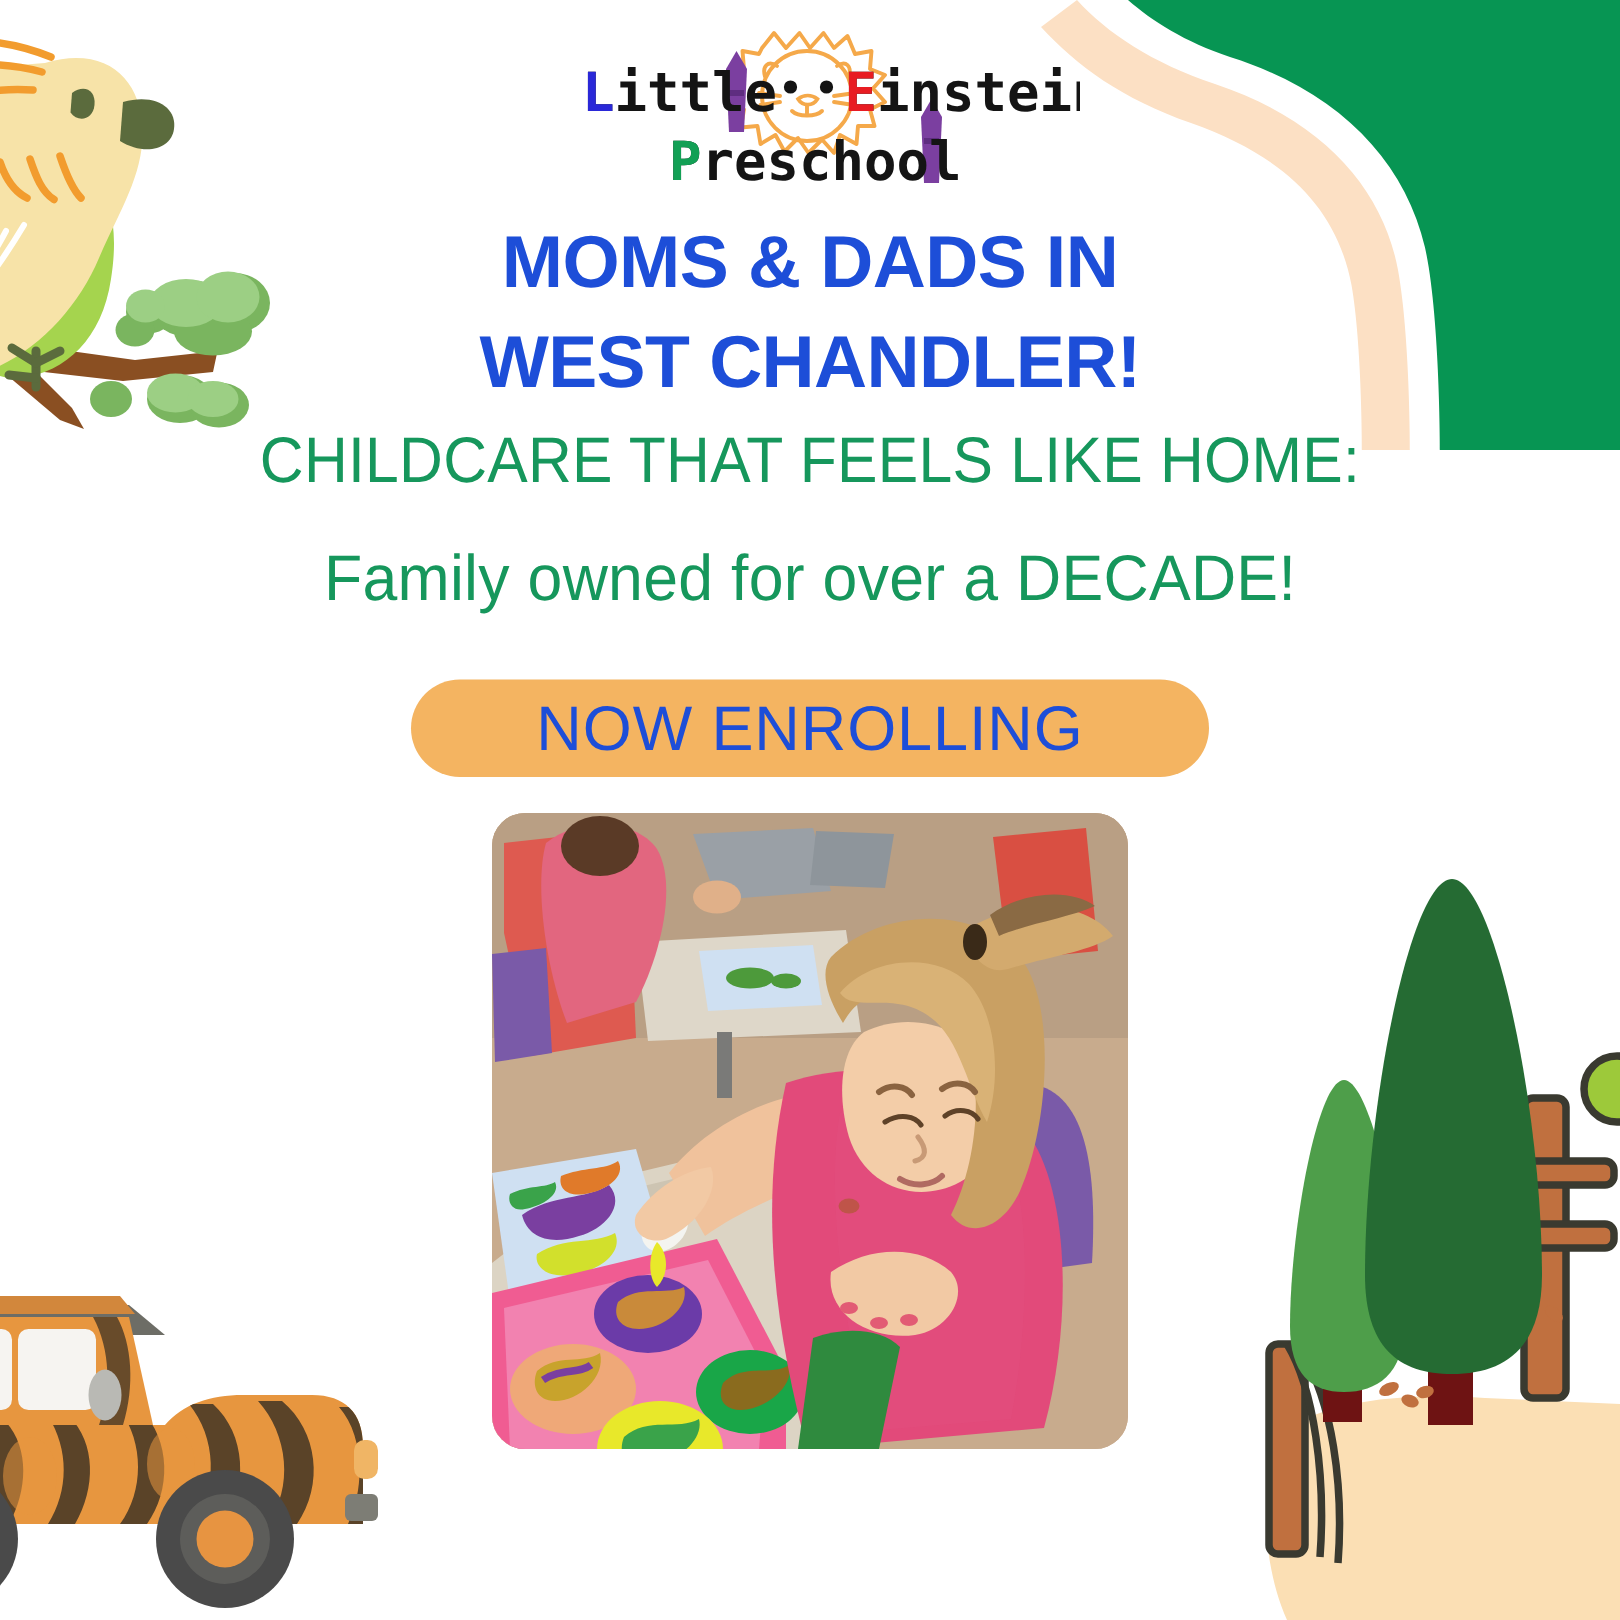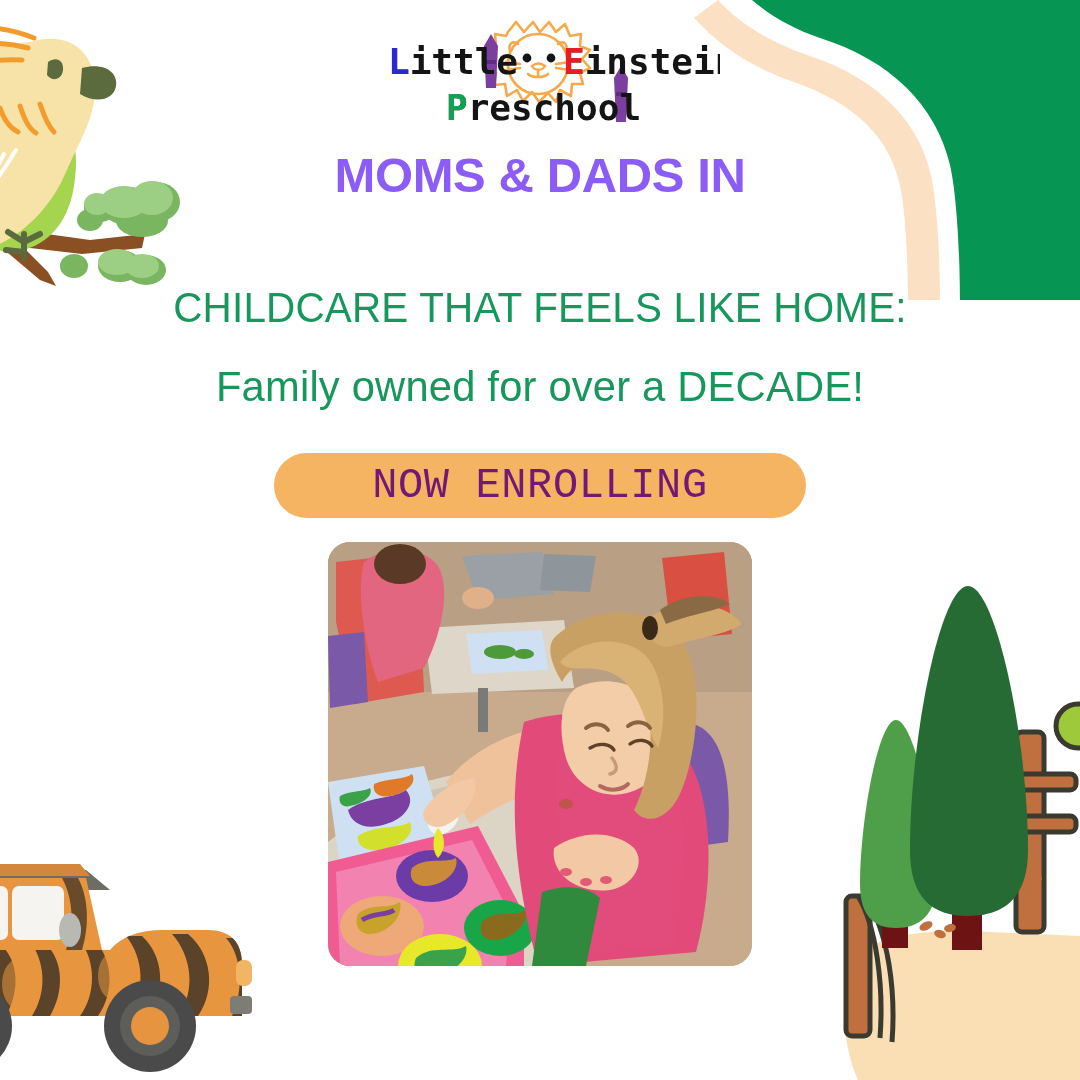--- a/index.html
+++ b/index.html
@@ -21,21 +21,21 @@
   
   #logo{
     position:absolute;left:50%;transform:translateX(-50%);
     top:18px;width:360px;height:120px;
   }
 
   
   #headline{
     position:absolute;left:0;right:0;top:142px;
     text-align:center;
-    color:#8b5cf6;
+    color:#1d4ed8;
     font-weight:bold;
     font-size:49px;
     line-height:1.36;
     letter-spacing:-0.4px;
   }
   #headline .hl-line{display:block;}
 
   #subhead{
     position:absolute;left:0;right:0;top:283px;
     text-align:center;
@@ -51,26 +51,25 @@
     color:#16975c;
     font-size:43px;
     font-weight:400;
     letter-spacing:0.2px;
     transform:scaleX(0.97);
   }
 
   
   .pill{
     position:absolute;left:50%;transform:translateX(-50%);
-    background:#f4b461;color:#701a75;
+    background:#f4b461;color:#1d4ed8;
     display:flex;align-items:center;justify-content:center;
     border-radius:999px;
     cursor:pointer;
     box-sizing:border-box;
-    font-family:Liberation Mono, monospace;
   }
   #cta-primary{
     top:453px;width:532px;height:65px;
     font-size:42px;font-weight:400;letter-spacing:0.6px;
   }
   #cta-secondary{
     top:1011px;width:532px;height:46px;
     font-size:22px;font-weight:400;letter-spacing:0.2px;
   }
 
@@ -288,20 +287,21 @@
     <text x="28" y="56" font-family="'DejaVu Sans Mono', monospace" font-size="36" font-weight="bold" fill="#2a28d8">L</text>
     <text x="203" y="56" font-family="'DejaVu Sans Mono', monospace" font-size="36" font-weight="bold" fill="#141414">Einstein</text>
     <text x="203" y="56" font-family="'DejaVu Sans Mono', monospace" font-size="36" font-weight="bold" fill="#e81c22">E</text>
 
     <text x="86" y="102" font-family="'DejaVu Sans Mono', monospace" font-size="36" font-weight="bold" fill="#141414">Preschool</text>
     <text x="86" y="102" font-family="'DejaVu Sans Mono', monospace" font-size="36" font-weight="bold" fill="#12a055">P</text>
   </svg>
 
   <div id="headline">
     <span class="hl-line">MOMS &amp; DADS IN</span>
+    <span class="hl-line">WEST CHANDLER!</span>
   </div>
 
   <div id="subhead">CHILDCARE THAT FEELS LIKE HOME:</div>
 
   <div id="tagline">Family owned for over a DECADE!</div>
 
   <div class="pill" id="cta-primary">NOW ENROLLING</div>
 
   <div id="photo-card">
     <svg viewBox="0 0 424 424" preserveAspectRatio="xMidYMid slice">

